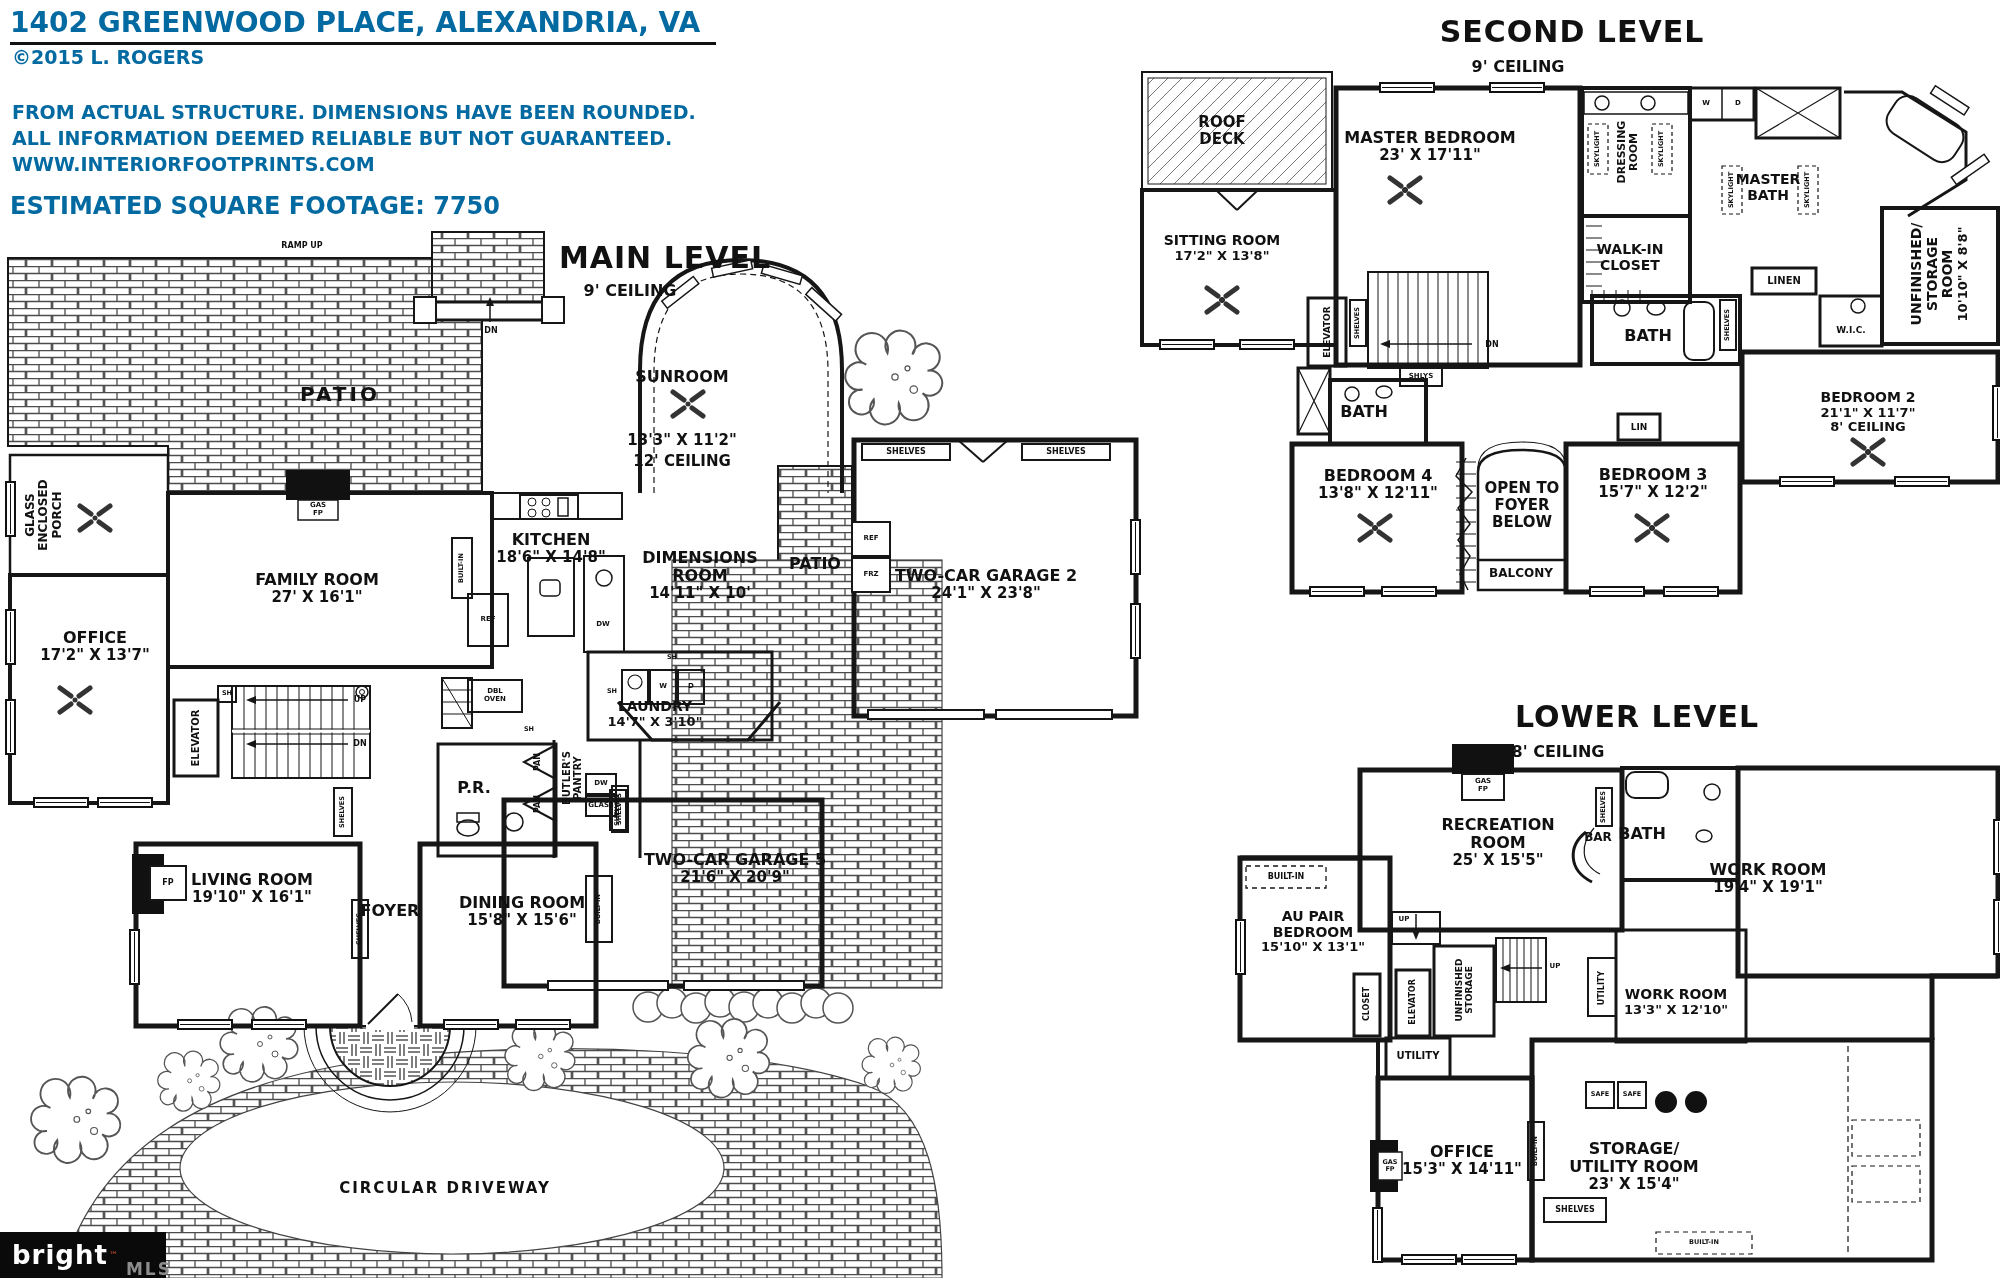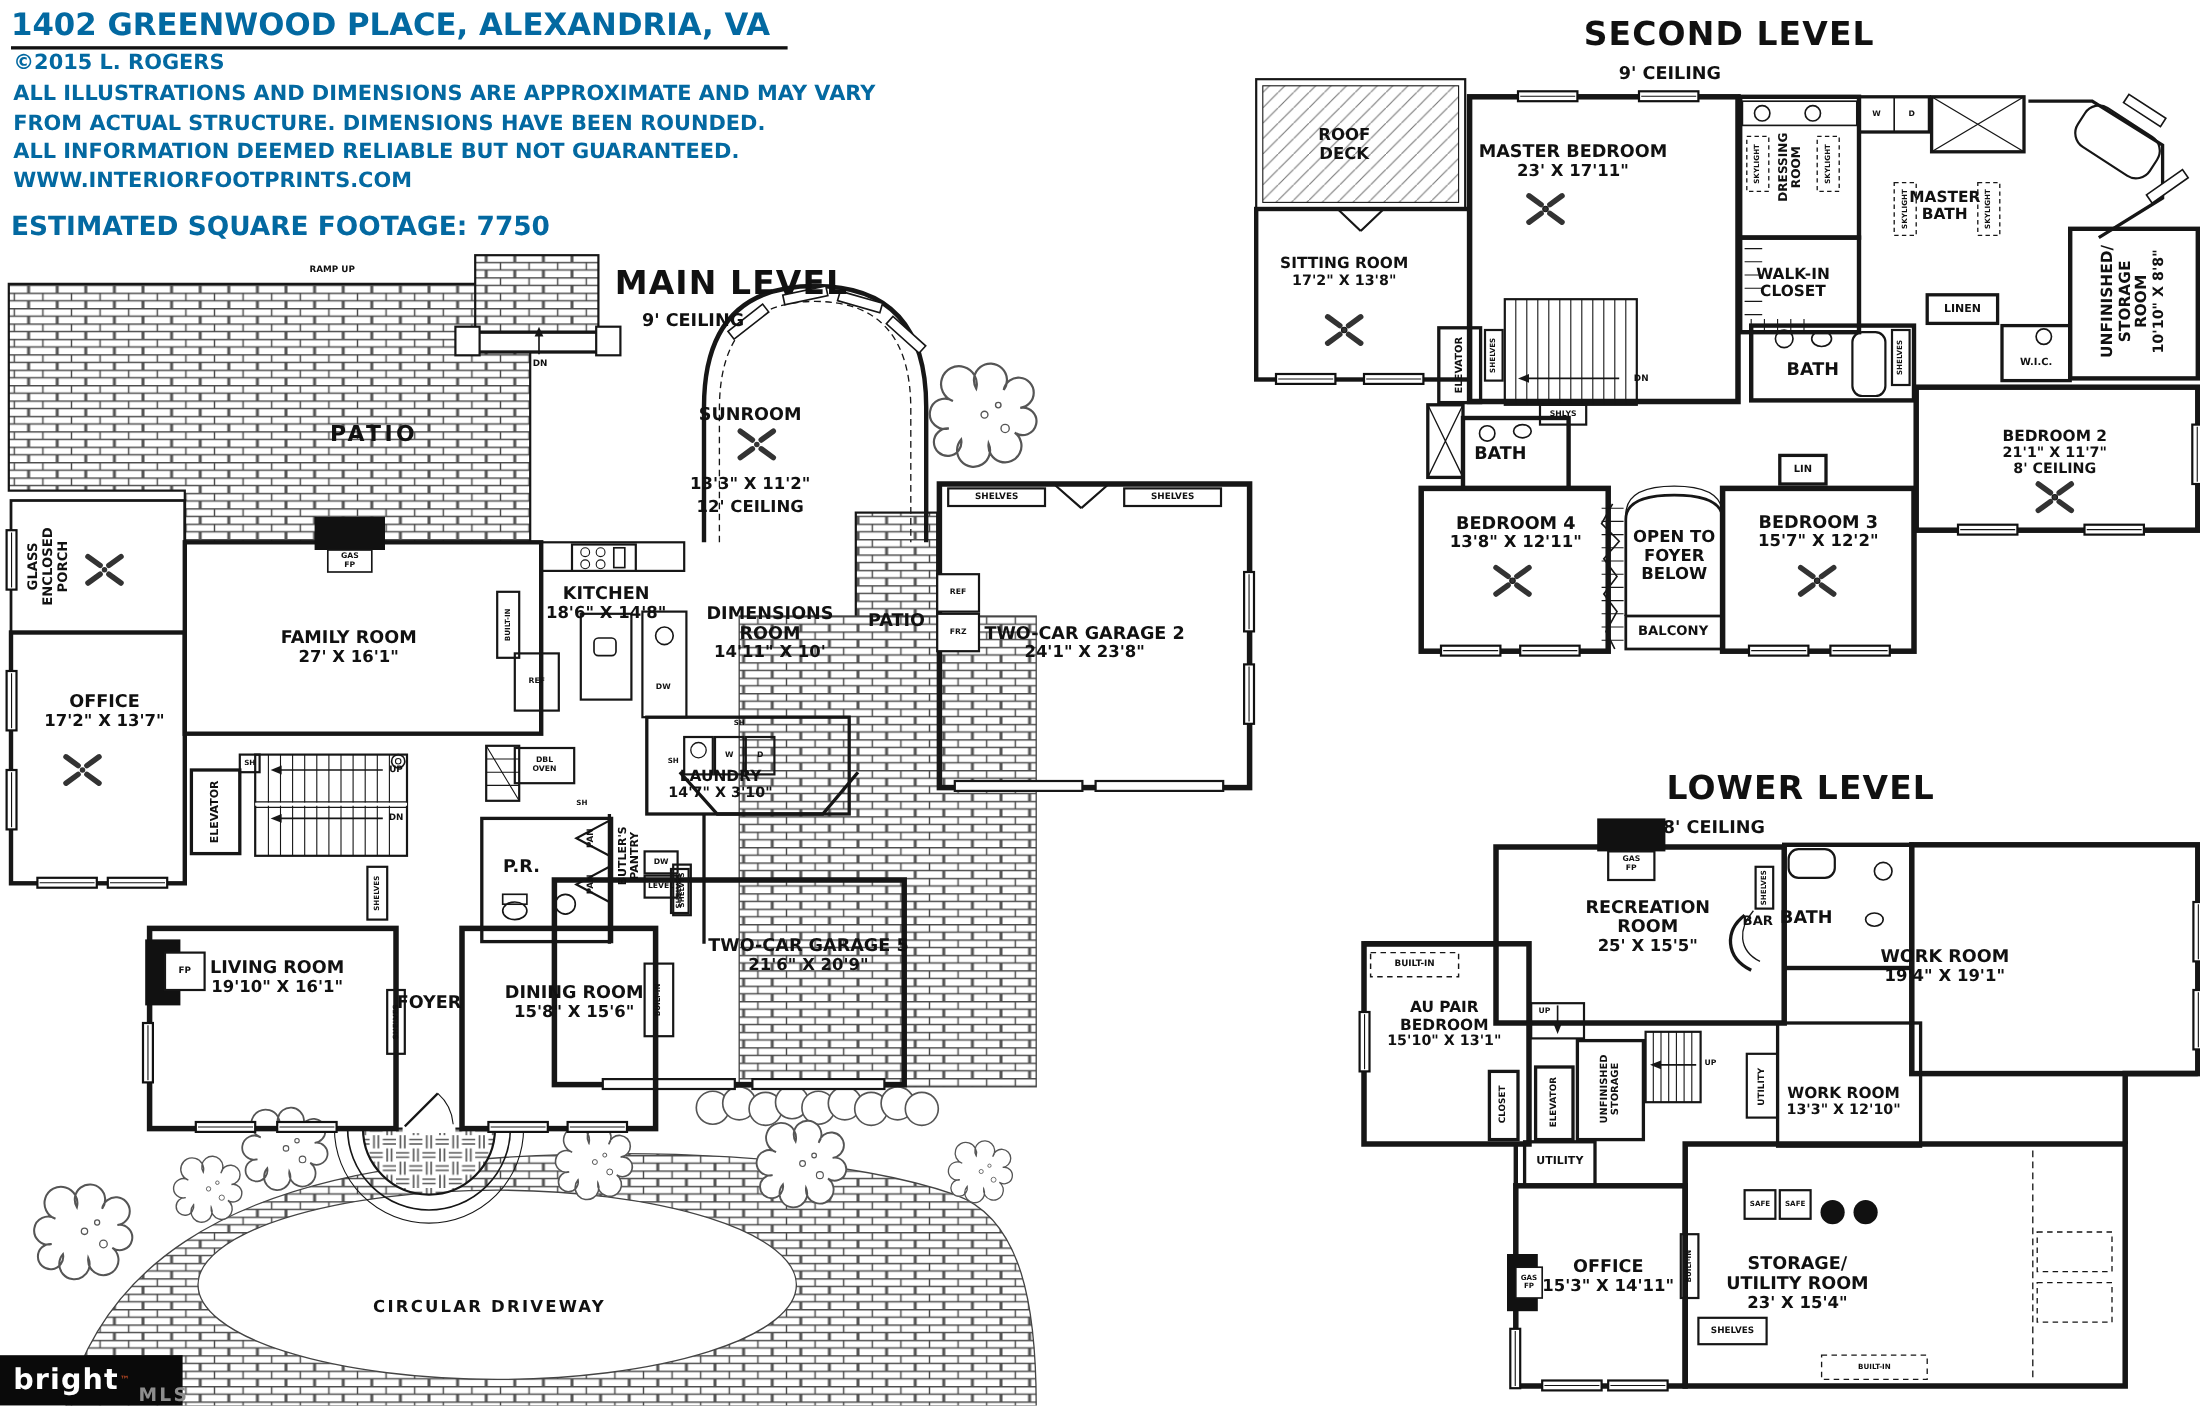--- a/index.html
+++ b/index.html
@@ -320,21 +320,20 @@
 
 <g>
   <use href="#fan" transform="translate(95,518)"></use>
   <use href="#fan" transform="translate(75,700)"></use>
   <use href="#fan" transform="translate(688,404)"></use>
 </g>
 </svg>
 
 <div class="hdr" id="title" style="left:10px;top:6px">1402 GREENWOOD PLACE, ALEXANDRIA, VA</div>
 <div class="hdr t19" style="left:12px;top:46px">©2015 L. ROGERS</div>
-<div class="hdr t19" style="left:12px;top:74px">ALL ILLUSTRATIONS AND DIMENSIONS ARE APPROXIMATE AND MAY VARY</div>
 <div class="hdr t19" style="left:12px;top:101px">FROM ACTUAL STRUCTURE. DIMENSIONS HAVE BEEN ROUNDED.</div>
 <div class="hdr t19" style="left:12px;top:127px">ALL INFORMATION DEEMED RELIABLE BUT NOT GUARANTEED.</div>
 <div class="hdr t19" style="left:12px;top:153px">WWW.INTERIORFOOTPRINTS.COM</div>
 <div class="hdr t24" style="left:10px;top:192px">ESTIMATED SQUARE FOOTAGE: 7750</div>
 
 <div class="lbl t30" style="left:665px;top:258px">MAIN LEVEL</div>
 <div class="lbl t21" style="left:630px;top:291px">9' CEILING</div>
 <div class="lbl t30" style="left:1572px;top:32px">SECOND LEVEL</div>
 <div class="lbl t21" style="left:1518px;top:67px">9' CEILING</div>
 <div class="lbl t30" style="left:1637px;top:717px">LOWER LEVEL</div>
@@ -382,21 +381,21 @@
 <div class="lbl t65" style="left:672px;top:658px">SH</div>
 <div class="lbl t65" style="left:612px;top:692px">SH</div>
 <div class="lbl wrap t7" style="left:495px;top:696px;width:32px">DBL OVEN</div>
 <div class="lbl t65" style="left:529px;top:730px">SH</div>
 <div class="lbl vert t8" style="left:538px;top:762px">PAN</div>
 <div class="lbl vert t8" style="left:538px;top:804px">PAN</div>
 <div class="lbl vert wrap t10" style="left:572px;top:778px;width:70px">BUTLER'S PANTRY</div>
 <div class="lbl t13" style="left:474px;top:788px">P.R.</div>
 <div class="lbl t7" style="left:603px;top:625px">DW</div>
 <div class="lbl t7" style="left:601px;top:784px">DW</div>
-<div class="lbl t7" style="left:601px;top:806px">LEVEL</div>
+<div class="lbl t7" style="left:601px;top:806px">GLASS</div>
 <div class="lbl vert t65" style="left:620px;top:809px">SHELVES</div>
 <div class="lbl vert t65" style="left:462px;top:568px">BUILT-IN</div>
 <div class="lbl t7" style="left:488px;top:620px">REF</div>
 <div class="lbl vert t10" style="left:196px;top:738px">ELEVATOR</div>
 <div class="lbl t65" style="left:227px;top:694px">SH</div>
 <div class="lbl t8" style="left:360px;top:700px">UP</div>
 <div class="lbl t8" style="left:360px;top:744px">DN</div>
 <div class="lbl vert t65" style="left:343px;top:812px">SHELVES</div>
 <div class="lbl room" style="left:252px;top:888px">
   <span class="name">LIVING ROOM</span>

